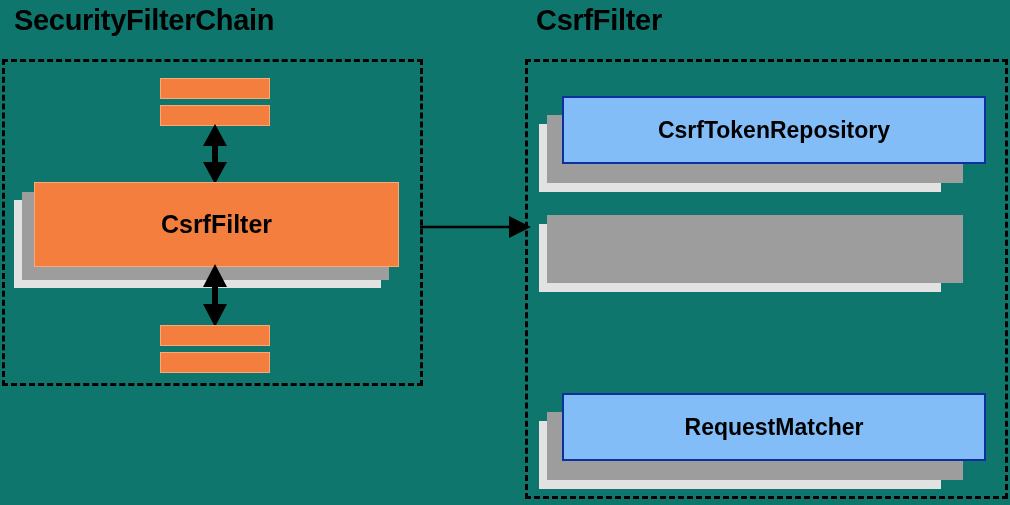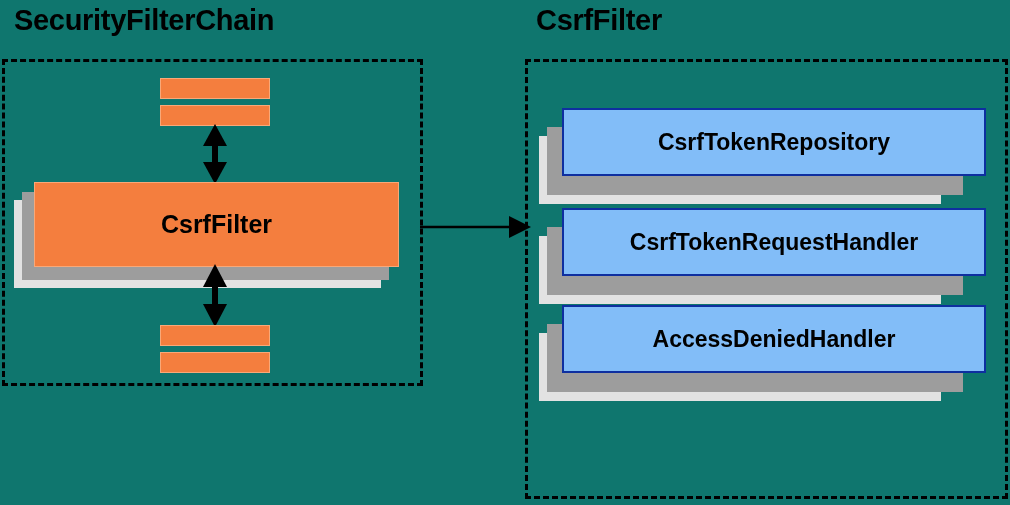--- a/index.html
+++ b/index.html
@@ -89,21 +89,21 @@
   #arrow-up   { left: 199px; top: 124px; width: 32px; height: 60px; }
   #arrow-down { left: 199px; top: 264px; width: 32px; height: 63px; }
 
   
   #arrow-connect {
     position: absolute;
     left: 418px; top: 211px; width: 115px; height: 32px;
   }
 
   
-  .node-blue { width: 448px; height: 72px; margin-top: 12px; }
+  .node-blue { width: 448px; height: 72px; }
   .node-blue .shadow-light { left: 0px;  top: 28px; width: 402px; height: 68px; }
   .node-blue .shadow-dark  { left: 8px;  top: 19px; width: 416px; height: 68px; }
   .node-blue .face {
     left: 23px; top: 0px; width: 424px; height: 68px;
     background: #82bdf8;
     border: 2px solid #0e2fa0;
     font-size: 23px;
   }
   #node-blue-0 { left: 539px; top: 96px;  }
   #node-blue-1 { left: 539px; top: 196px; }
@@ -154,23 +154,22 @@
 
   <div id="node-blue-0" class="node node-blue">
     <div class="shadow-light"></div>
     <div class="shadow-dark"></div>
     <div class="face">CsrfTokenRepository</div>
   </div>
 
   <div id="node-blue-1" class="node node-blue">
     <div class="shadow-light"></div>
     <div class="shadow-dark"></div>
-    <div class="face">CsrfTokenRequestHandler</div>
   </div>
 
-  <div id="node-blue-2" class="node node-blue">
+
+  <div id="node-blue-3" class="node node-blue">
     <div class="shadow-light"></div>
     <div class="shadow-dark"></div>
-    <div class="face">AccessDeniedHandler</div>
+    <div class="face">RequestMatcher</div>
   </div>
-
 
 </div>
 
 </body></html>

